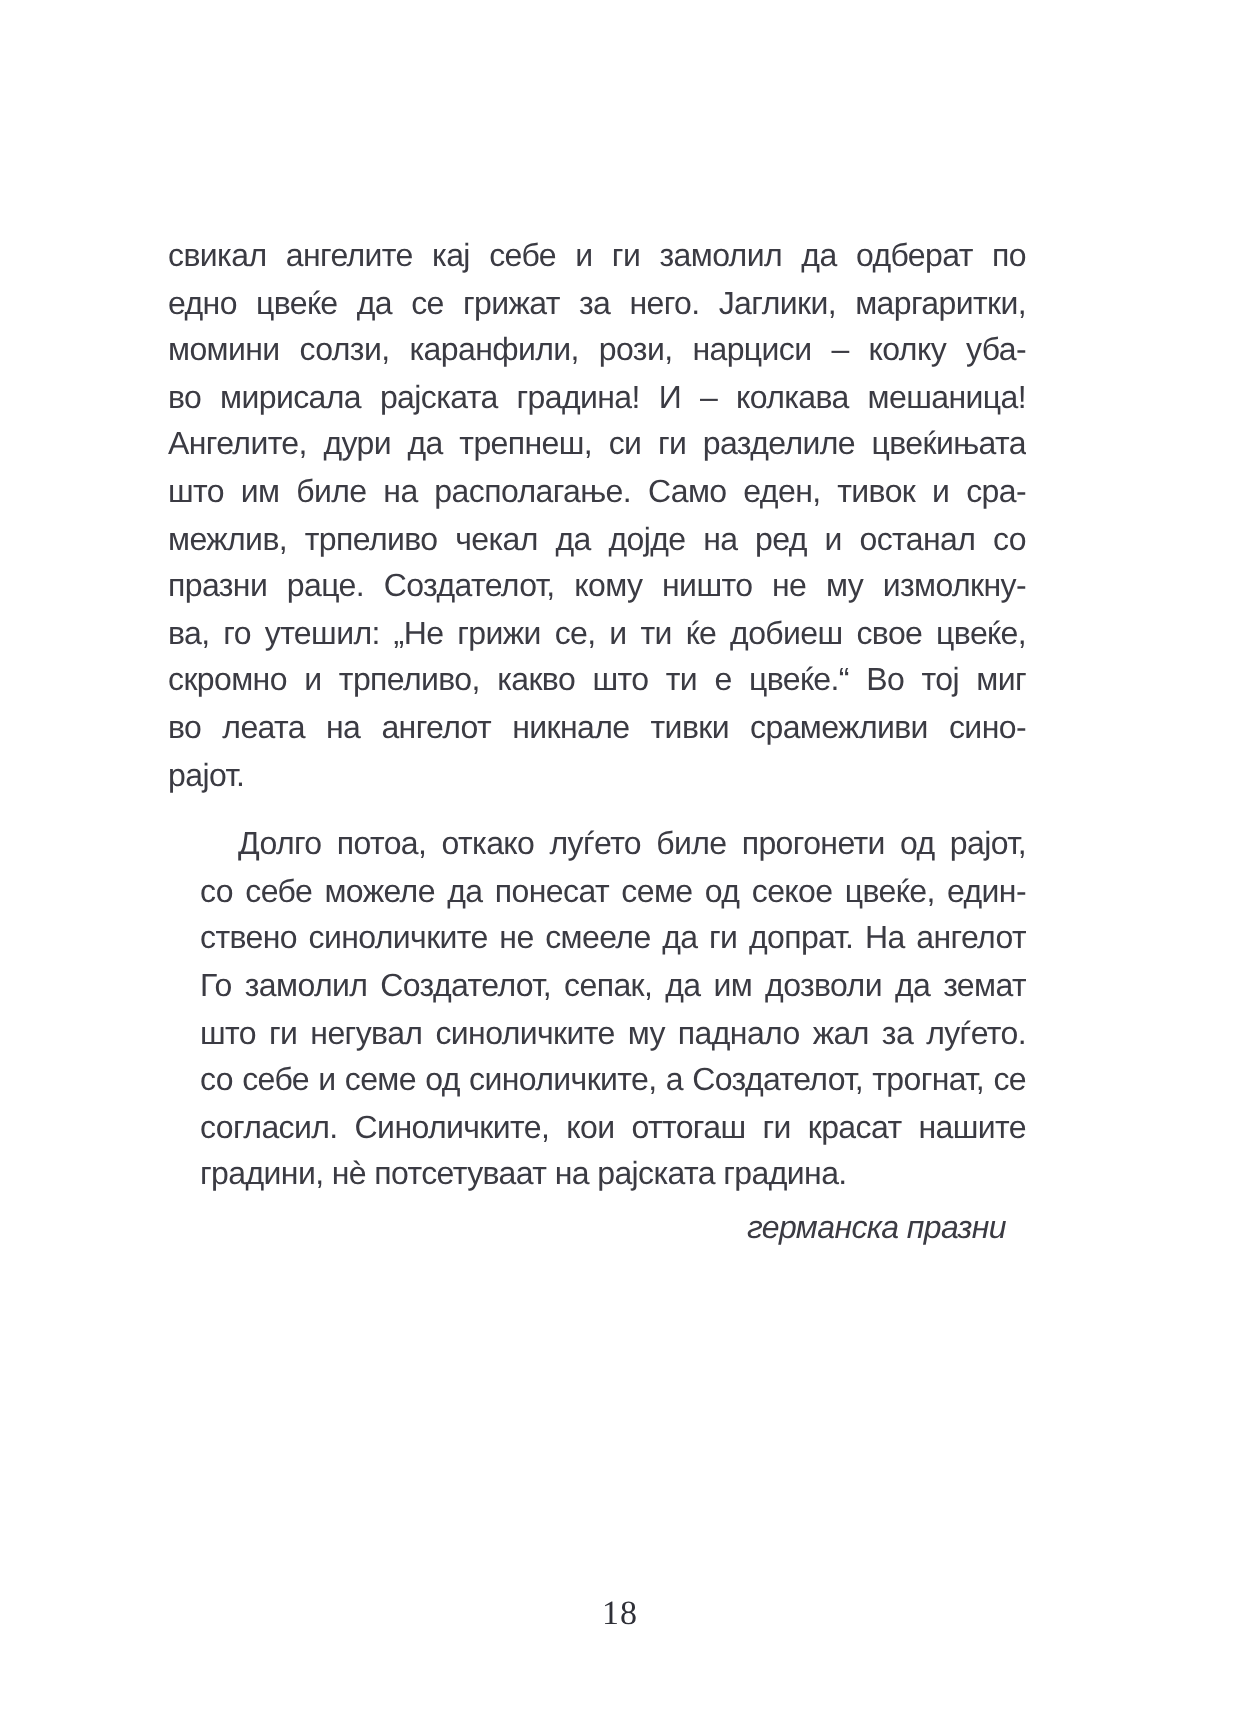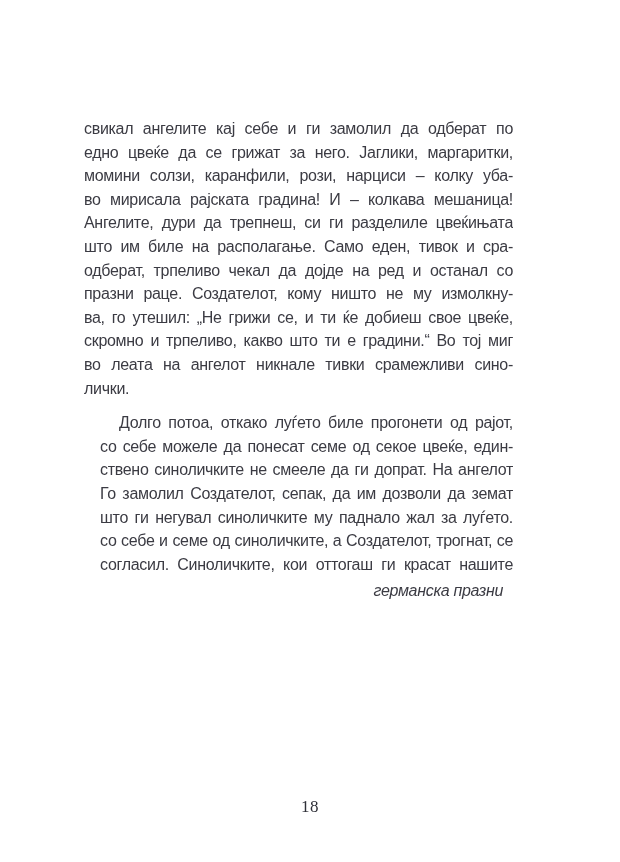--- a/index.html
+++ b/index.html
@@ -65,35 +65,36 @@
 <div class="page">
   <div class="text-block">
 
     <div class="para">
       <div class="line">свикал ангелите кај себе и ги замолил да одберат по</div>
       <div class="line">едно цвеќе да се грижат за него. Јаглики, маргаритки,</div>
       <div class="line">момини солзи, каранфили, рози, нарциси – колку уба-</div>
       <div class="line">во мирисала рајската градина! И – колкава мешаница!</div>
       <div class="line">Ангелите, дури да трепнеш, си ги разделиле цвеќињата</div>
       <div class="line">што им биле на располагање. Само еден, тивок и сра-</div>
-      <div class="line">одберат, трпеливо чекал да дојде на ред и останал со</div>
+      <div class="line">межлив, трпеливо чекал да дојде на ред и останал со</div>
       <div class="line">празни раце. Создателот, кому ништо не му измолкну-</div>
       <div class="line">ва, го утешил: „Не грижи се, и ти ќе добиеш свое цвеќе,</div>
-      <div class="line">скромно и трпеливо, какво што ти е градини.“ Во тој миг</div>
+      <div class="line">скромно и трпеливо, какво што ти е цвеќе.“ Во тој миг</div>
       <div class="line">во леата на ангелот никнале тивки срамежливи сино-</div>
-      <div class="line flush">лички.</div>
+      <div class="line flush">рајот.</div>
     </div>
 
     <div class="para para2">
       <div class="line indent">Долго потоа, откако луѓето биле прогонети од рајот,</div>
       <div class="line">со себе можеле да понесат семе од секое цвеќе, един-</div>
       <div class="line">ствено синоличките не смееле да ги допрат. На ангелот</div>
       <div class="line">Го замолил Создателот, сепак, да им дозволи да земат</div>
       <div class="line">што ги негувал синоличките му паднало жал за луѓето.</div>
       <div class="line">со себе и семе од синоличките, а Создателот, трогнат, се</div>
       <div class="line">согласил. Синоличките, кои оттогаш ги красат нашите</div>
+      <div class="line flush">градини, нѐ потсетуваат на рајската градина.</div>
     </div>
 
     <div class="attribution">германска празни</div>
   </div>
 
   <div class="page-number">18</div>
 </div>
 
 </body></html>

